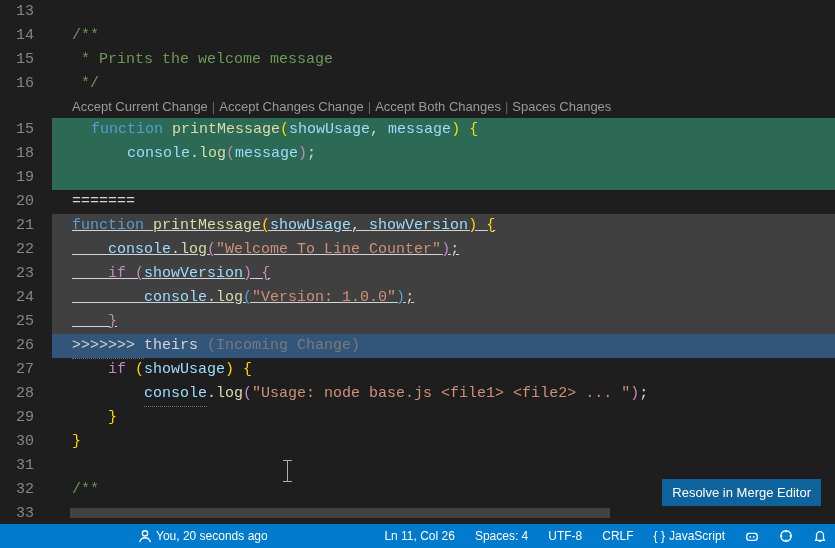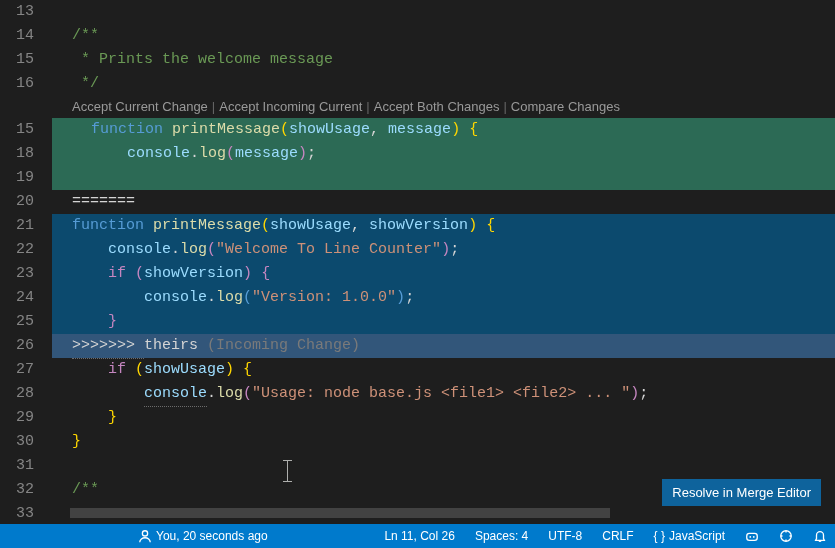--- a/index.html
+++ b/index.html
@@ -29,21 +29,21 @@
   line-height: 22px;
   font-family: -apple-system, 'Segoe UI', sans-serif;
   font-size: 13px;
   color: #999999;
   padding-left: 20px;
 }
 .codelens a { color: #999999; text-decoration: none; cursor: pointer; }
 .codelens .sep { color: #666; padding: 0 4px; }
 .bg-current { background: #2c6a55; padding-left: 39px; }
 .bg-current-head { background: #30826a; }
-.bg-incoming { background: #0c4a6e; }
+.bg-incoming { background: #404040; text-decoration: underline; }
 .bg-incoming-head { background: #32567a; }
 .c-green { color: #6a9955; }
 .c-blue { color: #569cd6; }
 .c-func { color: #dcdcaa; }
 .c-param { color: #9cdcfe; }
 .c-str { color: #ce9178; }
 .c-punc { color: #d4d4d4; }
 .c-brace { color: #ffd700; }
 .c-brace2 { color: #c586c0; }
 .c-obj { color: #9cdcfe; }
@@ -135,21 +135,21 @@
     <div class="ln">33</div>
   </div>
 
   <div class="lines">
     <div class="line"></div>
     <div class="line"><span class="c-green">/**</span></div>
     <div class="line"><span class="c-green"> *</span><span class="c-green"> Prints the welcome message</span></div>
     <div class="line"><span class="c-green"> */</span></div>
 
     <div class="codelens">
-      <a>Accept Current Change</a><span class="sep">|</span><a>Accept Incoming Current</a><span class="sep">|</span><a>Accept Both Changes</a><span class="sep">|</span><a>Compare Changes</a>
+      <a>Accept Current Change</a><span class="sep">|</span><a>Accept Changes Change</a><span class="sep">|</span><a>Accept Both Changes</a><span class="sep">|</span><a>Spaces Changes</a>
     </div>
 
     <div class="line bg-current"><span class="c-blue">function</span><span> </span><span class="c-func">printMessage</span><span class="c-brace">(</span><span class="c-param">showUsage</span><span class="c-punc">, </span><span class="c-param">message</span><span class="c-brace">)</span><span> </span><span class="c-brace">{</span></div>
     <div class="line bg-current"><span>    </span><span class="c-obj">console</span><span class="c-punc">.</span><span class="c-func">log</span><span class="c-brace2">(</span><span class="c-param">message</span><span class="c-brace2">)</span><span class="c-punc">;</span></div>
     <div class="line bg-current"></div>
     <div class="line"><span class="c-mark underline-dash">=======</span></div>
 
     <div class="line bg-incoming"><span class="c-blue">function</span><span> </span><span class="c-func">printMessage</span><span class="c-brace">(</span><span class="c-param">showUsage</span><span class="c-punc">, </span><span class="c-param">showVersion</span><span class="c-brace">)</span><span> </span><span class="c-brace">{</span></div>
     <div class="line bg-incoming"><span>    </span><span class="c-obj">console</span><span class="c-punc">.</span><span class="c-func">log</span><span class="c-brace2">(</span><span class="c-str">"Welcome To Line Counter"</span><span class="c-brace2">)</span><span class="c-punc">;</span></div>
     <div class="line bg-incoming"><span>    </span><span class="c-brace2">if</span><span> </span><span class="c-brace2">(</span><span class="c-param">showVersion</span><span class="c-brace2">)</span><span> </span><span class="c-brace2">{</span></div>

